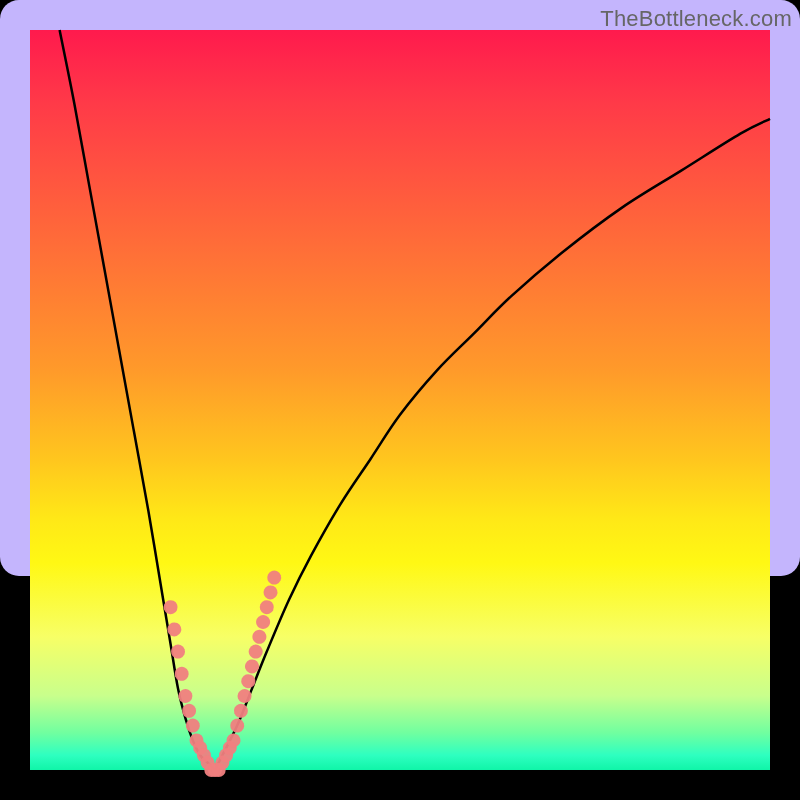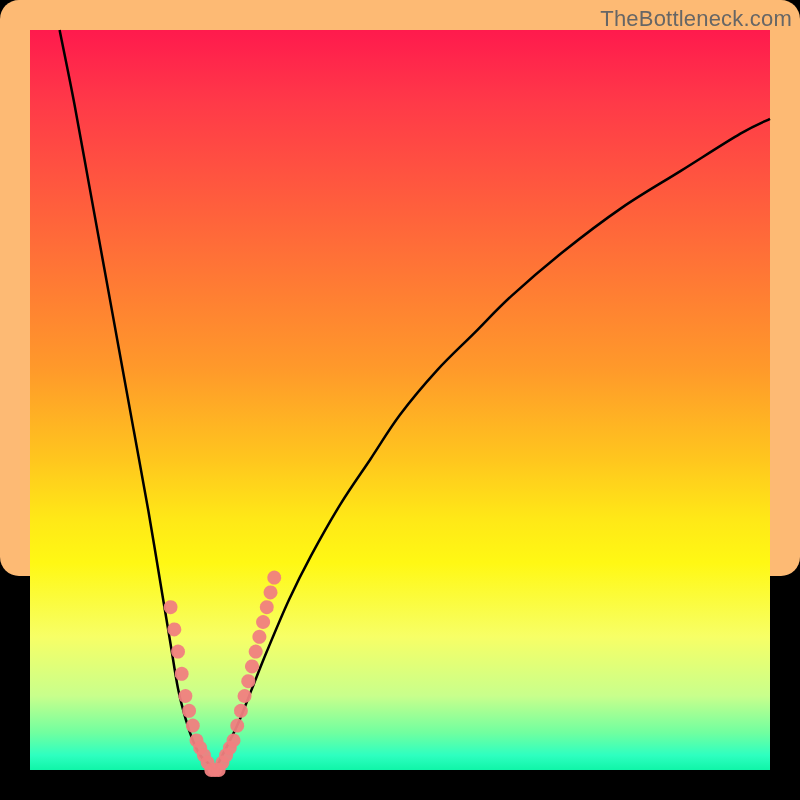--- a/index.html
+++ b/index.html
@@ -8,21 +8,21 @@
     width: 800px;
     height: 800px;
     overflow: hidden;
     background: #000;
     font-family: Arial, Helvetica, sans-serif;
   }
   .frame {
     position: relative;
     width: 800px;
     height: 576px;
-    background: #fdba74;
+    background: #c4b5fd;
     border-radius: 19px;
   }
   .plot-area {
     position: absolute;
     left: 30px;
     top: 30px;
     width: 740px;
     height: 740px;
     background: linear-gradient(to bottom,
       #ff1a4d 0%,

